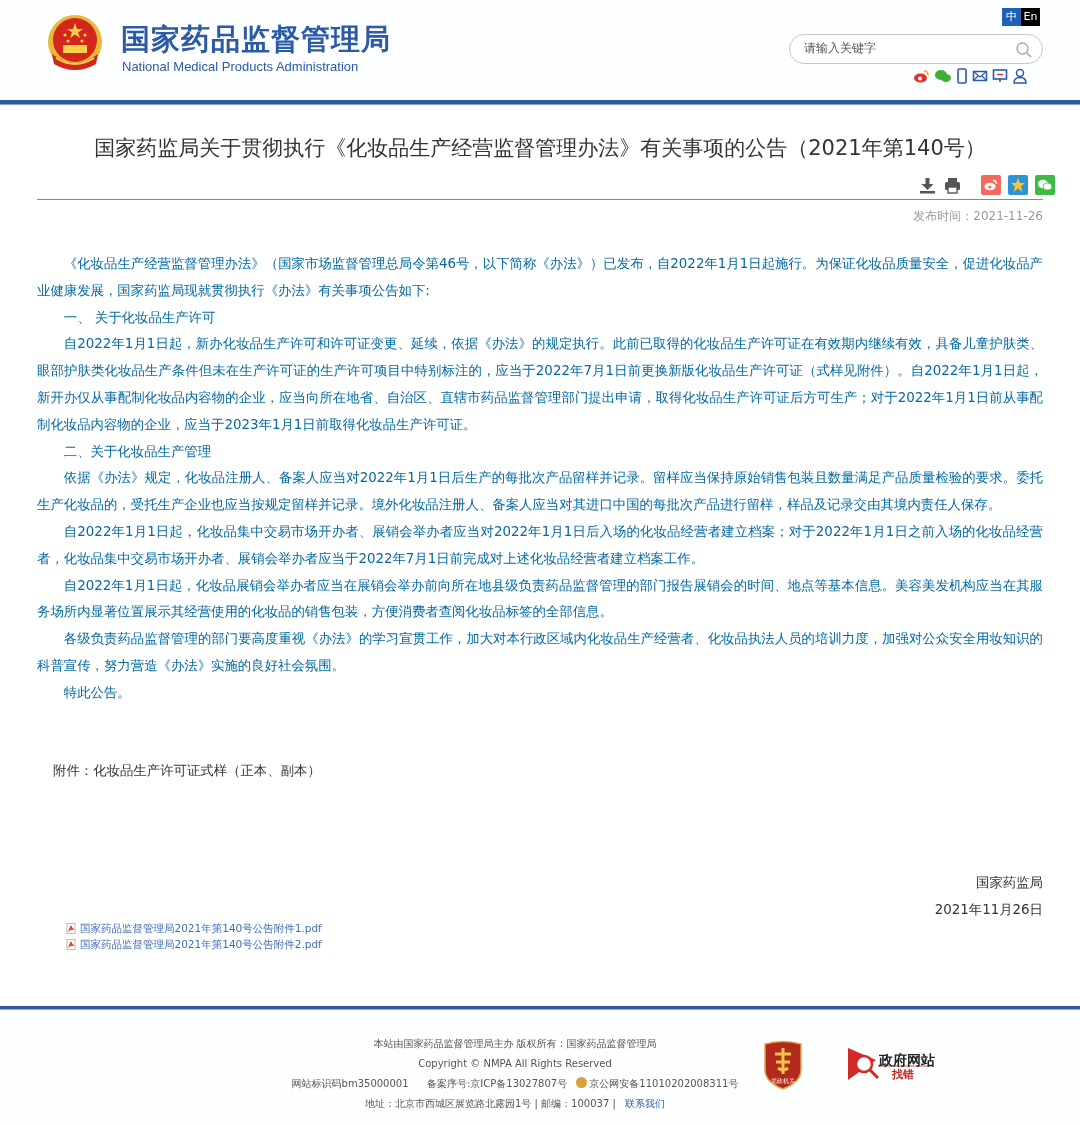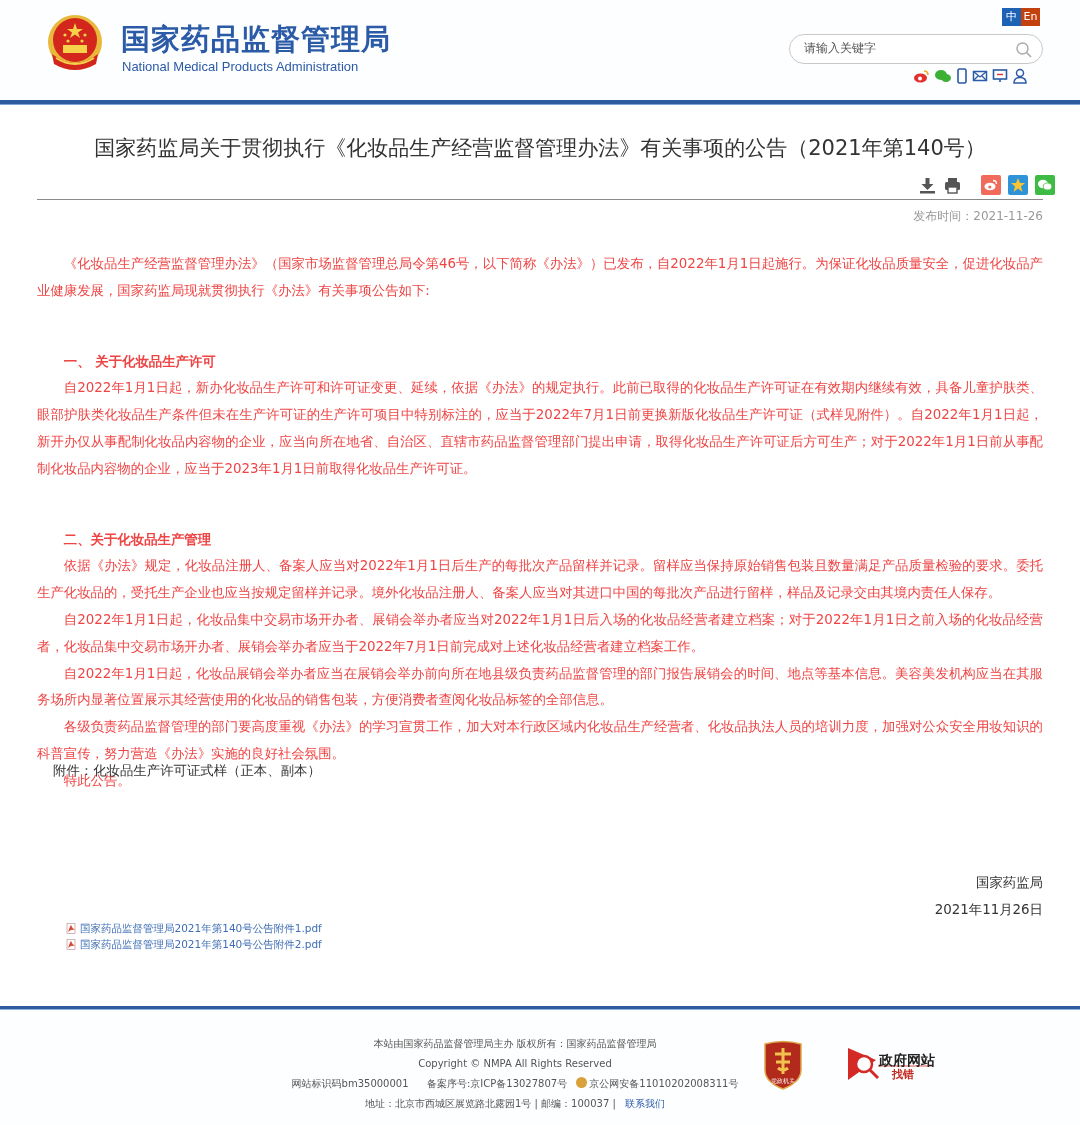--- a/index.html
+++ b/index.html
@@ -7,40 +7,40 @@
   body { font-family: "DejaVu Sans", "Liberation Sans", sans-serif; color: #333; position: relative; }
 
   
   .header { position: absolute; left: 0; top: 0; width: 1080px; height: 100px; background: #fdfeff; }
   .emblem { position: absolute; left: 46px; top: 14px; width: 58px; height: 62px; }
   .logo-cn { position: absolute; left: 121px; top: 20px; font-size: 29px; font-weight: bold; color: #2b5aa6; letter-spacing: 1px; white-space: nowrap; }
   .logo-en { position: absolute; left: 122px; top: 59px; font-size: 13px; color: #2b5aa6; white-space: nowrap; font-family: "Liberation Sans", sans-serif; }
   .lang { position: absolute; left: 1002px; top: 8px; display: flex; }
   .lang span { display: block; width: 19px; height: 18px; font-size: 11px; line-height: 18px; text-align: center; }
   .lang .active { background: #1d62b5; color: #fff; }
-  .lang .inactive { background: #c2410c; color: #ffffff; }
+  .lang .inactive { background: #000000; color: #ffffff; }
   .search { position: absolute; left: 789px; top: 34px; width: 254px; height: 30px; border: 1px solid #c9c9c9; border-radius: 15px; background: #fff; }
   .search input { border: none; outline: none; background: transparent; position: absolute; left: 14px; top: 6px; width: 200px; font-size: 12px; color: #555; font-family: "DejaVu Sans", sans-serif; }
   .search input::placeholder { color: #555; }
   .search .sicon { position: absolute; right: 9px; top: 6px; width: 18px; height: 18px; }
   .social-top { position: absolute; left: 913px; top: 68px; display: flex; gap: 4px; align-items: center; }
   .topline { position: absolute; left: 0; top: 100px; width: 1080px; height: 4px; background: #2e5aa0; }
   .topline2 { position: absolute; left: 0; top: 104px; width: 1080px; height: 1px; background: #7ea3d6; }
 
   
   .title { position: absolute; left: 0; top: 134px; width: 1080px; text-align: center; font-size: 21px; color: #333; white-space: nowrap; }
   .tools { position: absolute; left: 918px; top: 175px; display: flex; align-items: center; gap: 6px; }
   .tools .tb { width: 19px; height: 19px; display: inline-block; }
   .tools .sq { width: 20px; height: 20px; border-radius: 2px; display: inline-flex; align-items: center; justify-content: center; margin-left: 1px; }
   .rule { position: absolute; left: 37px; top: 199px; width: 1006px; height: 1px; background: #8a8a8a; }
   .pubtime { position: absolute; right: 37px; top: 208px; font-size: 12px; color: #999; white-space: nowrap; }
 
-  .body-text { position: absolute; left: 37px; top: 251px; width: 1006px; font-size: 13.4px; line-height: 26.8px; color: #ef4444; }
+  .body-text { position: absolute; left: 37px; top: 251px; width: 1006px; font-size: 13.4px; line-height: 26.8px; color: #0369a1; }
   .body-text p { text-indent: 2em; text-align: justify; }
-  .body-text p.h { font-weight: bold; margin-top: 44px; }
+  .body-text p.h { font-weight: normal; }
   .attach-line { position: absolute; left: 53px; top: 762px; font-size: 13.4px; color: #333; white-space: nowrap; }
   .sign { position: absolute; right: 37px; top: 869px; text-align: right; font-size: 13.4px; line-height: 27px; color: #333; }
   .files { position: absolute; left: 38px; top: 920px; font-size: 10.5px; line-height: 16px; }
   .files a { display: flex; align-items: center; color: #3f6db5; text-decoration: none; white-space: nowrap; padding-left: 28px; }
   .files .pdf { width: 11px; height: 11px; margin-right: 3px; }
 
   
   .footline { position: absolute; left: 0; top: 1006px; width: 1080px; height: 3px; background: #2e5aa0; }
   .footline2 { position: absolute; left: 0; top: 1009px; width: 1080px; height: 1px; background: #8fb3e3; }
   .footer { position: absolute; left: 0; top: 1010px; width: 1080px; height: 115px; background: #fdfeff; }

